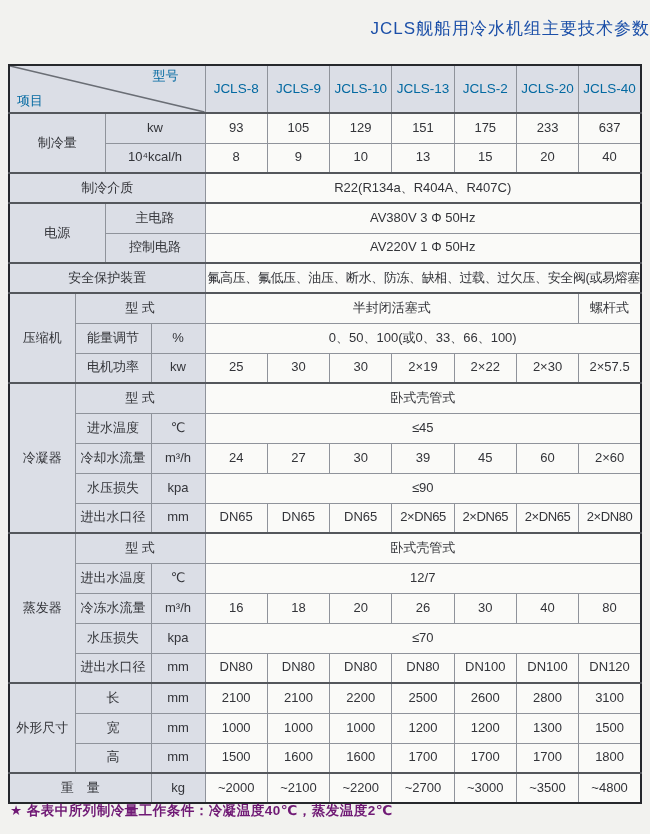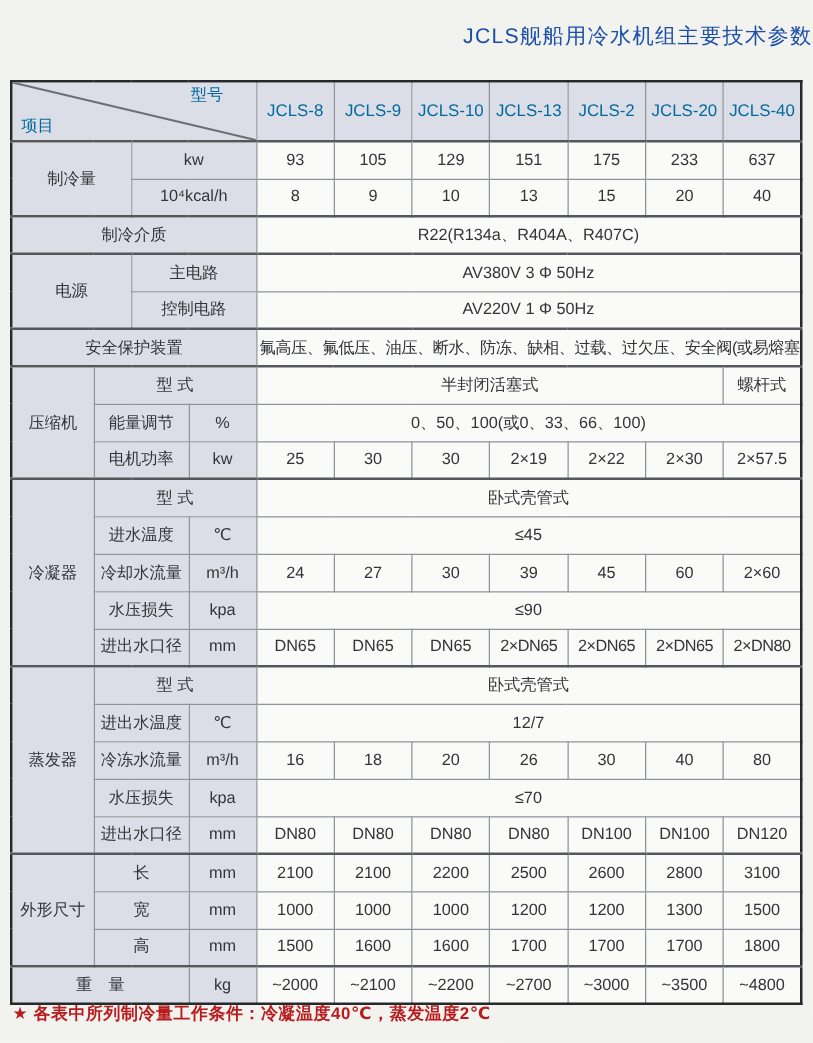--- a/index.html
+++ b/index.html
@@ -35,21 +35,21 @@
   tr.band th, tr.band td { border-top: 2px solid #54575c; }
   .small { font-size: 12px; letter-spacing: -0.4px; }
 
   .corner { position: relative; padding: 0; }
   .corner svg { position: absolute; left: 0; top: 0; width: 100%; height: 100%; display: block; }
   .corner .item  { position: absolute; left: 7px;  bottom: 3px; font-size: 13px; }
   .corner .model { position: absolute; right: 26px; top: 3px;   font-size: 13px; }
 
   .footnote {
     position: absolute; left: 10px; top: 802px;
-    font-size: 13.5px; font-weight: bold; color: #b91c1c; letter-spacing: 0.5px;
+    font-size: 13.5px; font-weight: bold; color: #701a75; letter-spacing: 0.5px;
   }
 </style>
 </head>
 <body>
 
 <div class="page">
 
   <div class="title">JCLS舰船用冷水机组主要技术参数</div>
 
   <table class="spec">

